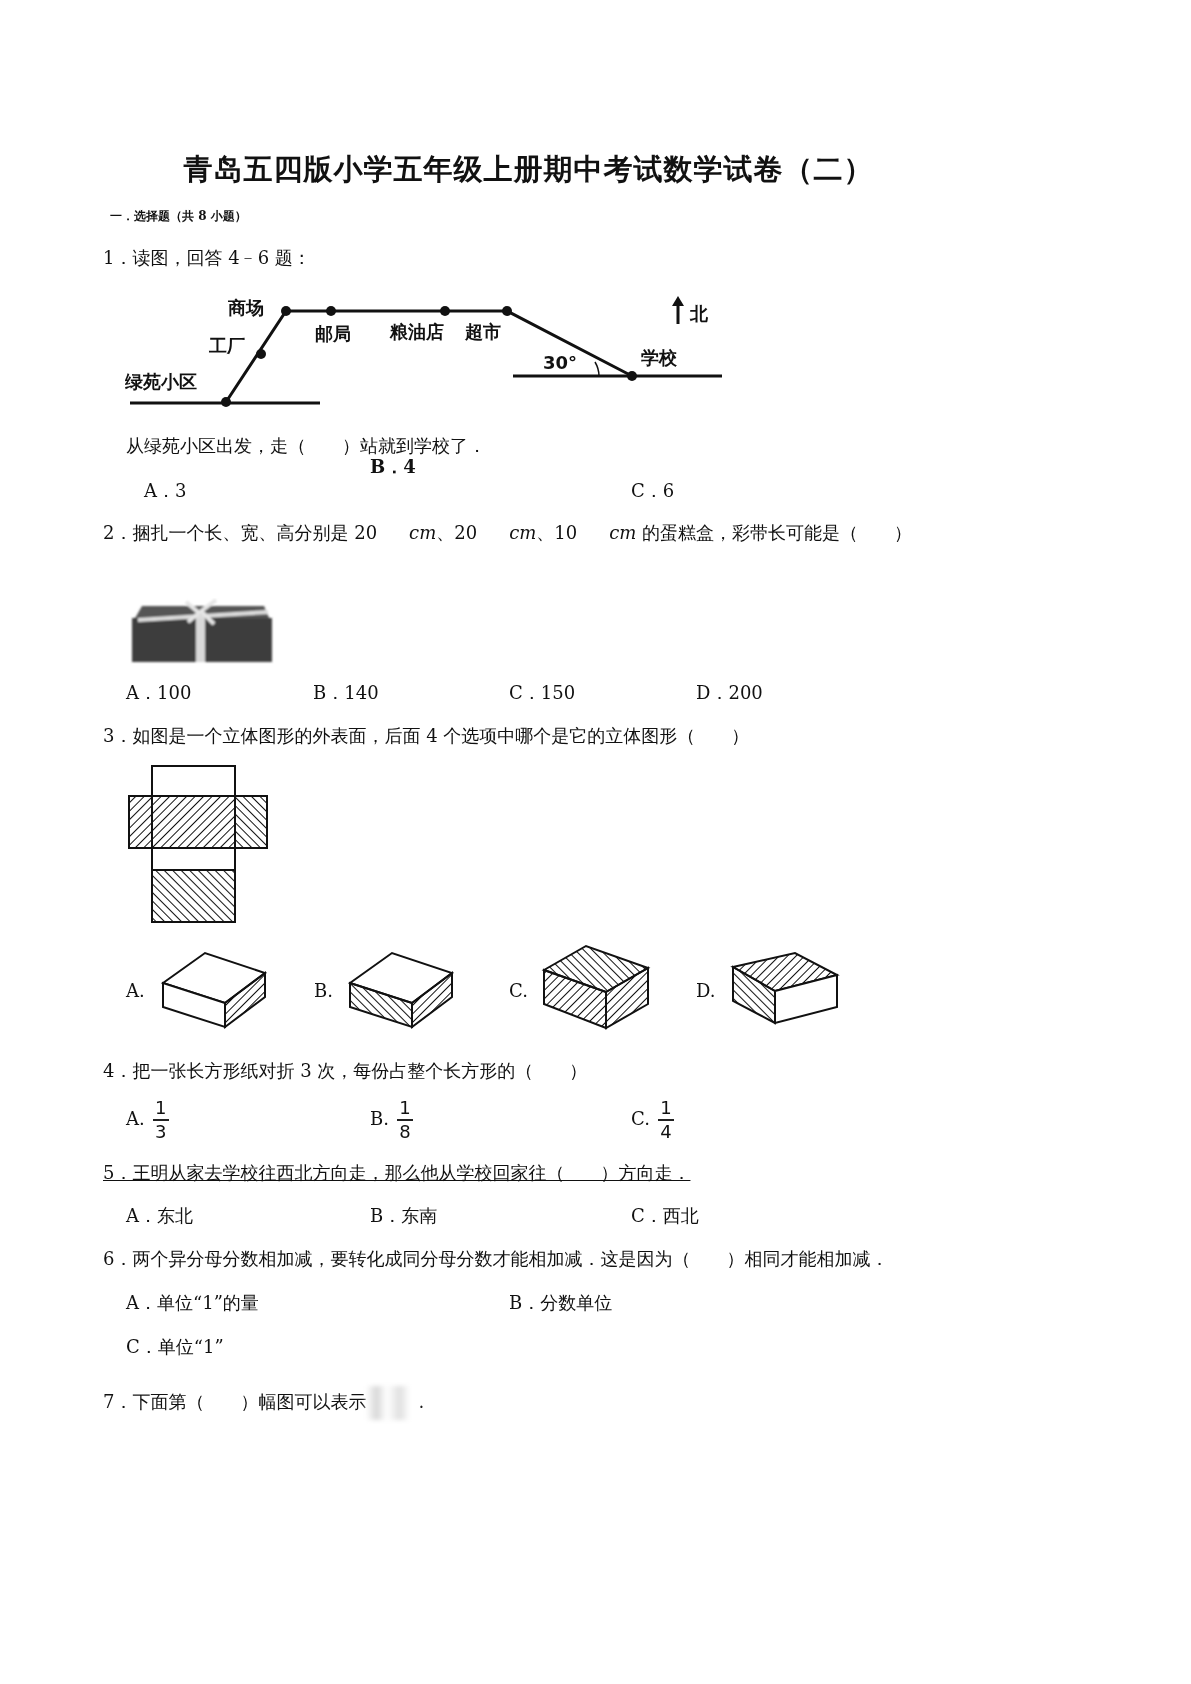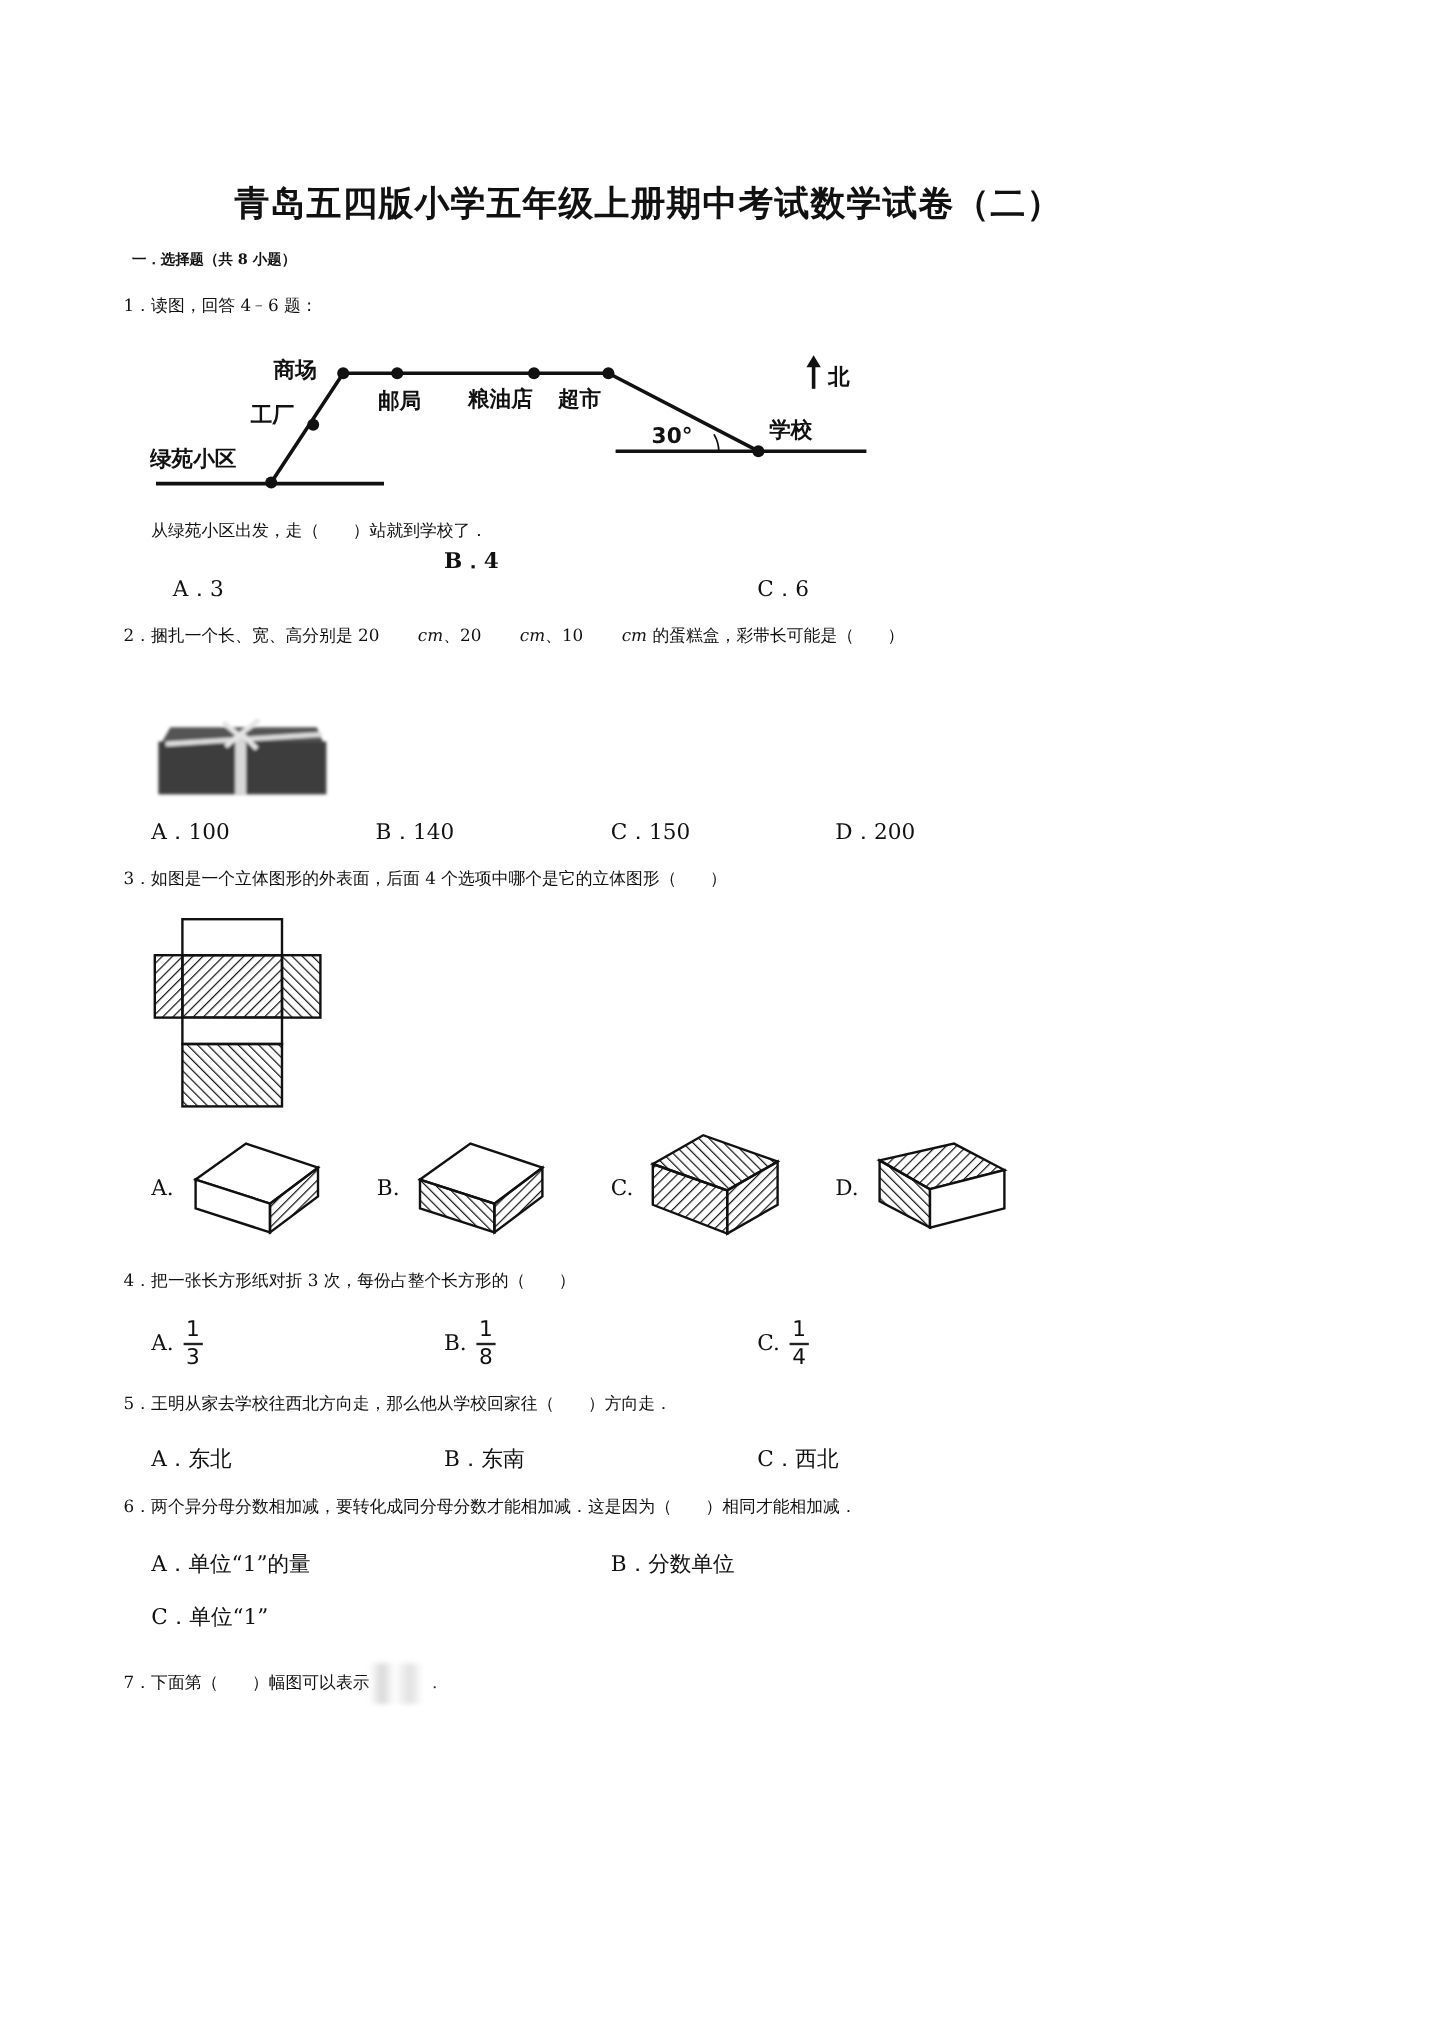--- a/index.html
+++ b/index.html
@@ -1,22 +1,22 @@
 <!DOCTYPE html>
 <html><head>
 <meta charset="utf-8">
 <style>
   html, body { margin:0; padding:0; background:#ffffff; }
   body { width:1191px; height:1684px; position:relative; overflow:hidden;
          font-family:"DejaVu Serif","Liberation Serif",serif; color:#111; }
   .abs { position:absolute; }
-  .title { left:12px; width:1057px; top:150px; text-align:center; font-size:29px; font-weight:bold; letter-spacing:1px;
+  .title { left:0; width:1057px; top:150px; text-align:center; font-size:29px; font-weight:bold; letter-spacing:1px;
            font-family:"DejaVu Sans","Liberation Sans",sans-serif; }
   .section { left:110px; top:208px; font-size:12px; font-weight:bold; }
-  .q { font-size:14px; white-space:nowrap; }
+  .q { font-size:18px; white-space:nowrap; }
   .opt { font-size:18px; white-space:nowrap; }
   .frac { display:inline-flex; flex-direction:column; align-items:center; vertical-align:middle; font-size:18px; line-height:20px;
           font-family:"DejaVu Sans","Liberation Sans",sans-serif; margin-left:8px; }
   .frac .bar { width:16px; border-top:2px solid #222; margin:1px 0; }
   .blur { display:inline-block; width:52px; height:34px; vertical-align:middle;
           background:linear-gradient(90deg,#fff 0%,#d8d8d8 20%,#fff 40%,#e0e0e0 65%,#fff 85%); filter:blur(2px); }
   i { font-style:italic;padding-left:32px; }
 </style>
 </head>
 <body>
@@ -141,21 +141,21 @@
     </span>
 </div>
 <div class="abs opt" style="left:631px;top:1098px;">
   <span>C.</span><span class="frac">
       <span>1</span>
       <span class="bar"></span>
       <span>4</span>
     </span>
 </div>
 
-<div class="abs q" style="left:103px;top:1161px;">5．王明从家去学校往西北方向走，那么他从学校回家往（　　）方向走．</div>
+<div class="abs q" style="left:103px;top:1161px;text-decoration:underline;">5．王明从家去学校往西北方向走，那么他从学校回家往（　　）方向走．</div>
 <div class="abs opt" style="left:126px;top:1204px;">A．东北</div>
 <div class="abs opt" style="left:370px;top:1204px;">B．东南</div>
 <div class="abs opt" style="left:631px;top:1204px;">C．西北</div>
 
 <div class="abs q" style="left:103px;top:1247px;">6．两个异分母分数相加减，要转化成同分母分数才能相加减．这是因为（　　）相同才能相加减．</div>
 <div class="abs opt" style="left:126px;top:1291px;">A．单位“1”的量</div>
 <div class="abs opt" style="left:509px;top:1291px;">B．分数单位</div>
 <div class="abs opt" style="left:126px;top:1335px;">C．单位“1”</div>
 
 <div class="abs q" style="left:103px;top:1386px;">

